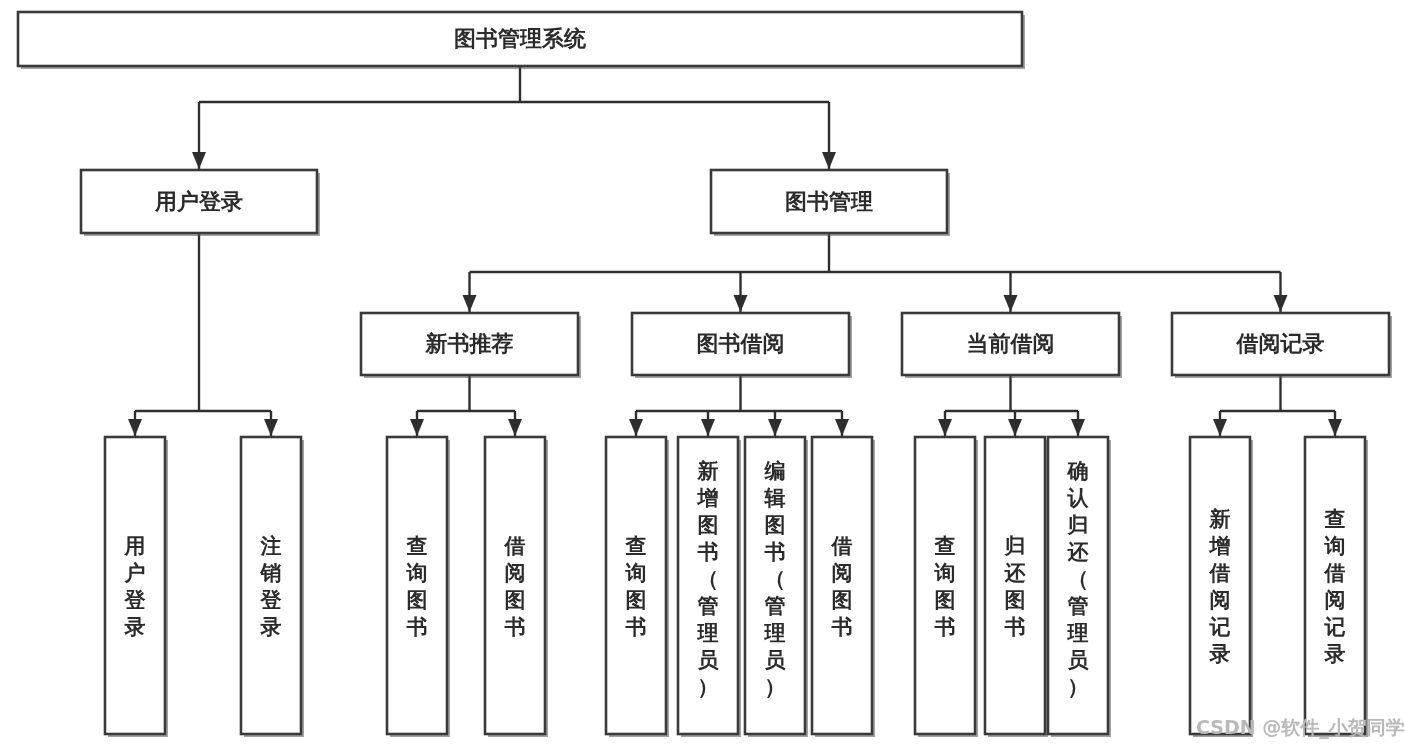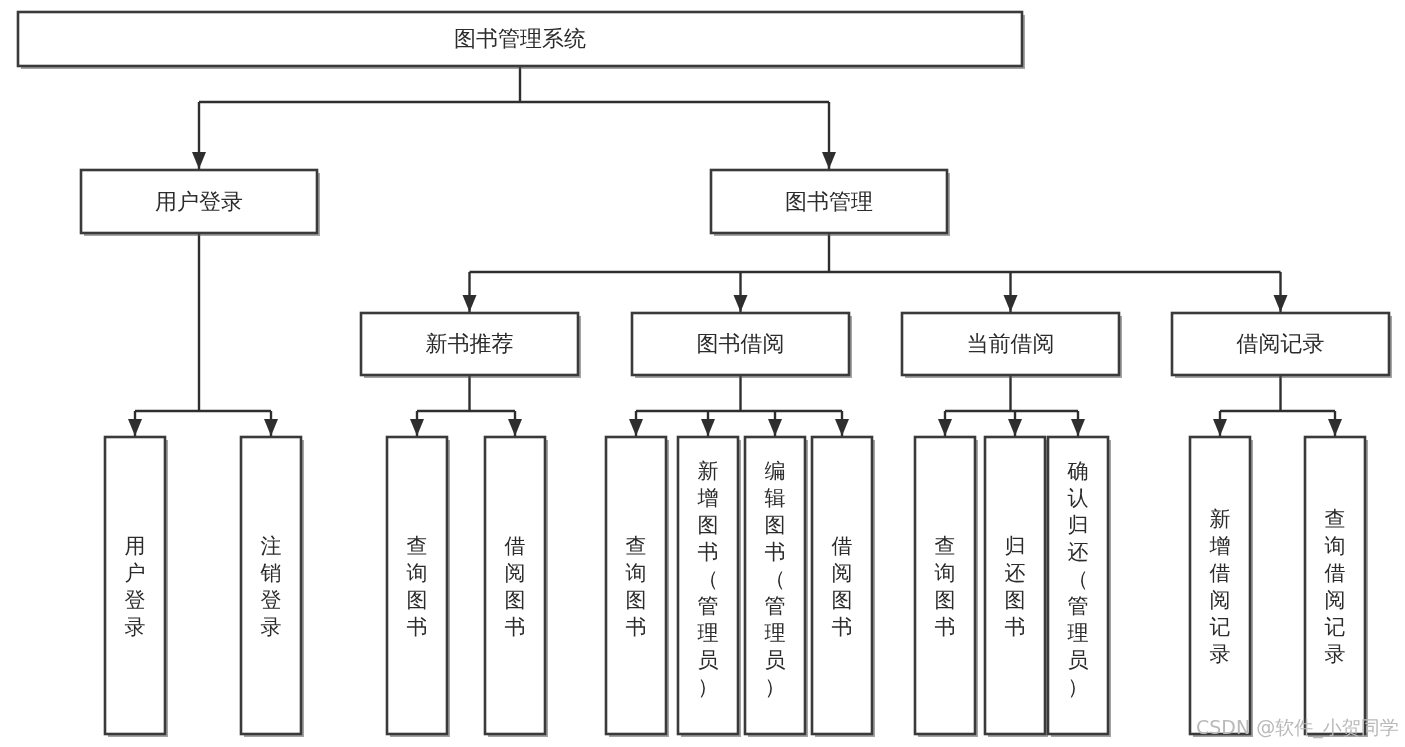--- a/index.html
+++ b/index.html
@@ -10,20 +10,21 @@
   }
   body {
     font-family: "DejaVu Sans", "Liberation Sans", sans-serif;
   }
   #diagram-root {
     position: relative;
     width: 1405px;
     height: 747px;
     background: #ffffff;
     overflow: hidden;
+    font-weight: bold;
   }
   svg.diagram-canvas {
     position: absolute;
     left: 0;
     top: 0;
     width: 1405px;
     height: 747px;
     display: block;
   }
   .node-rect {

